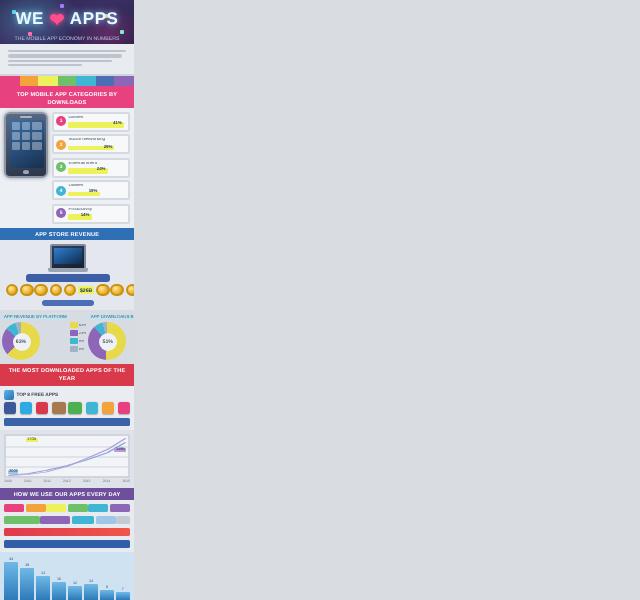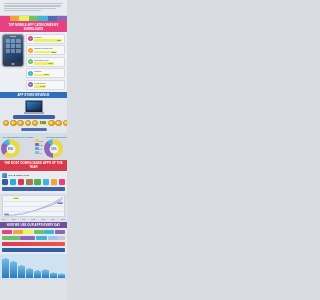--- a/index.html
+++ b/index.html
@@ -104,20 +104,35 @@
   .bars{display:flex;align-items:flex-end;justify-content:space-between;height:22px;gap:.7px;}
   .bcol{flex:1;display:flex;flex-direction:column;align-items:center;justify-content:flex-end;height:100%;}
   .bcol .bv{font-size:1.8px;color:#1d4a78;margin-bottom:.3px;}
   .bcol .bar2{width:100%;background:linear-gradient(180deg,#6fb9e8,#2d7ab8);border-radius:.5px .5px 0 0;}
 </style>
 </head>
 <body>
 
 <div class="page">
 
+  <div class="hdr">
+    <div class="glow"></div>
+    <div class="glow2"></div>
+    <div class="confetti" style="left:6px;top:5px;background:#5ad1f0"></div>
+    <div class="confetti" style="left:14px;top:16px;background:#ff6fb0"></div>
+    <div class="confetti" style="left:52px;top:7px;background:#ffd24a"></div>
+    <div class="confetti" style="left:60px;top:15px;background:#7af0c0"></div>
+    <div class="confetti" style="left:30px;top:2px;background:#9d7bff"></div>
+    <div class="title">
+      <span>WE</span>
+      <span class="heart">❤</span>
+      <span>APPS</span>
+    </div>
+    <div class="sub">THE MOBILE APP ECONOMY IN NUMBERS</div>
+  </div>
 
   <div class="intro">
     <div class="line s1"></div>
     <div class="line s2"></div>
     <div class="line s3"></div>
     <div class="line s4"></div>
   </div>
 
   <div class="ribbon">
     <span style="background:#e8417f"></span>

